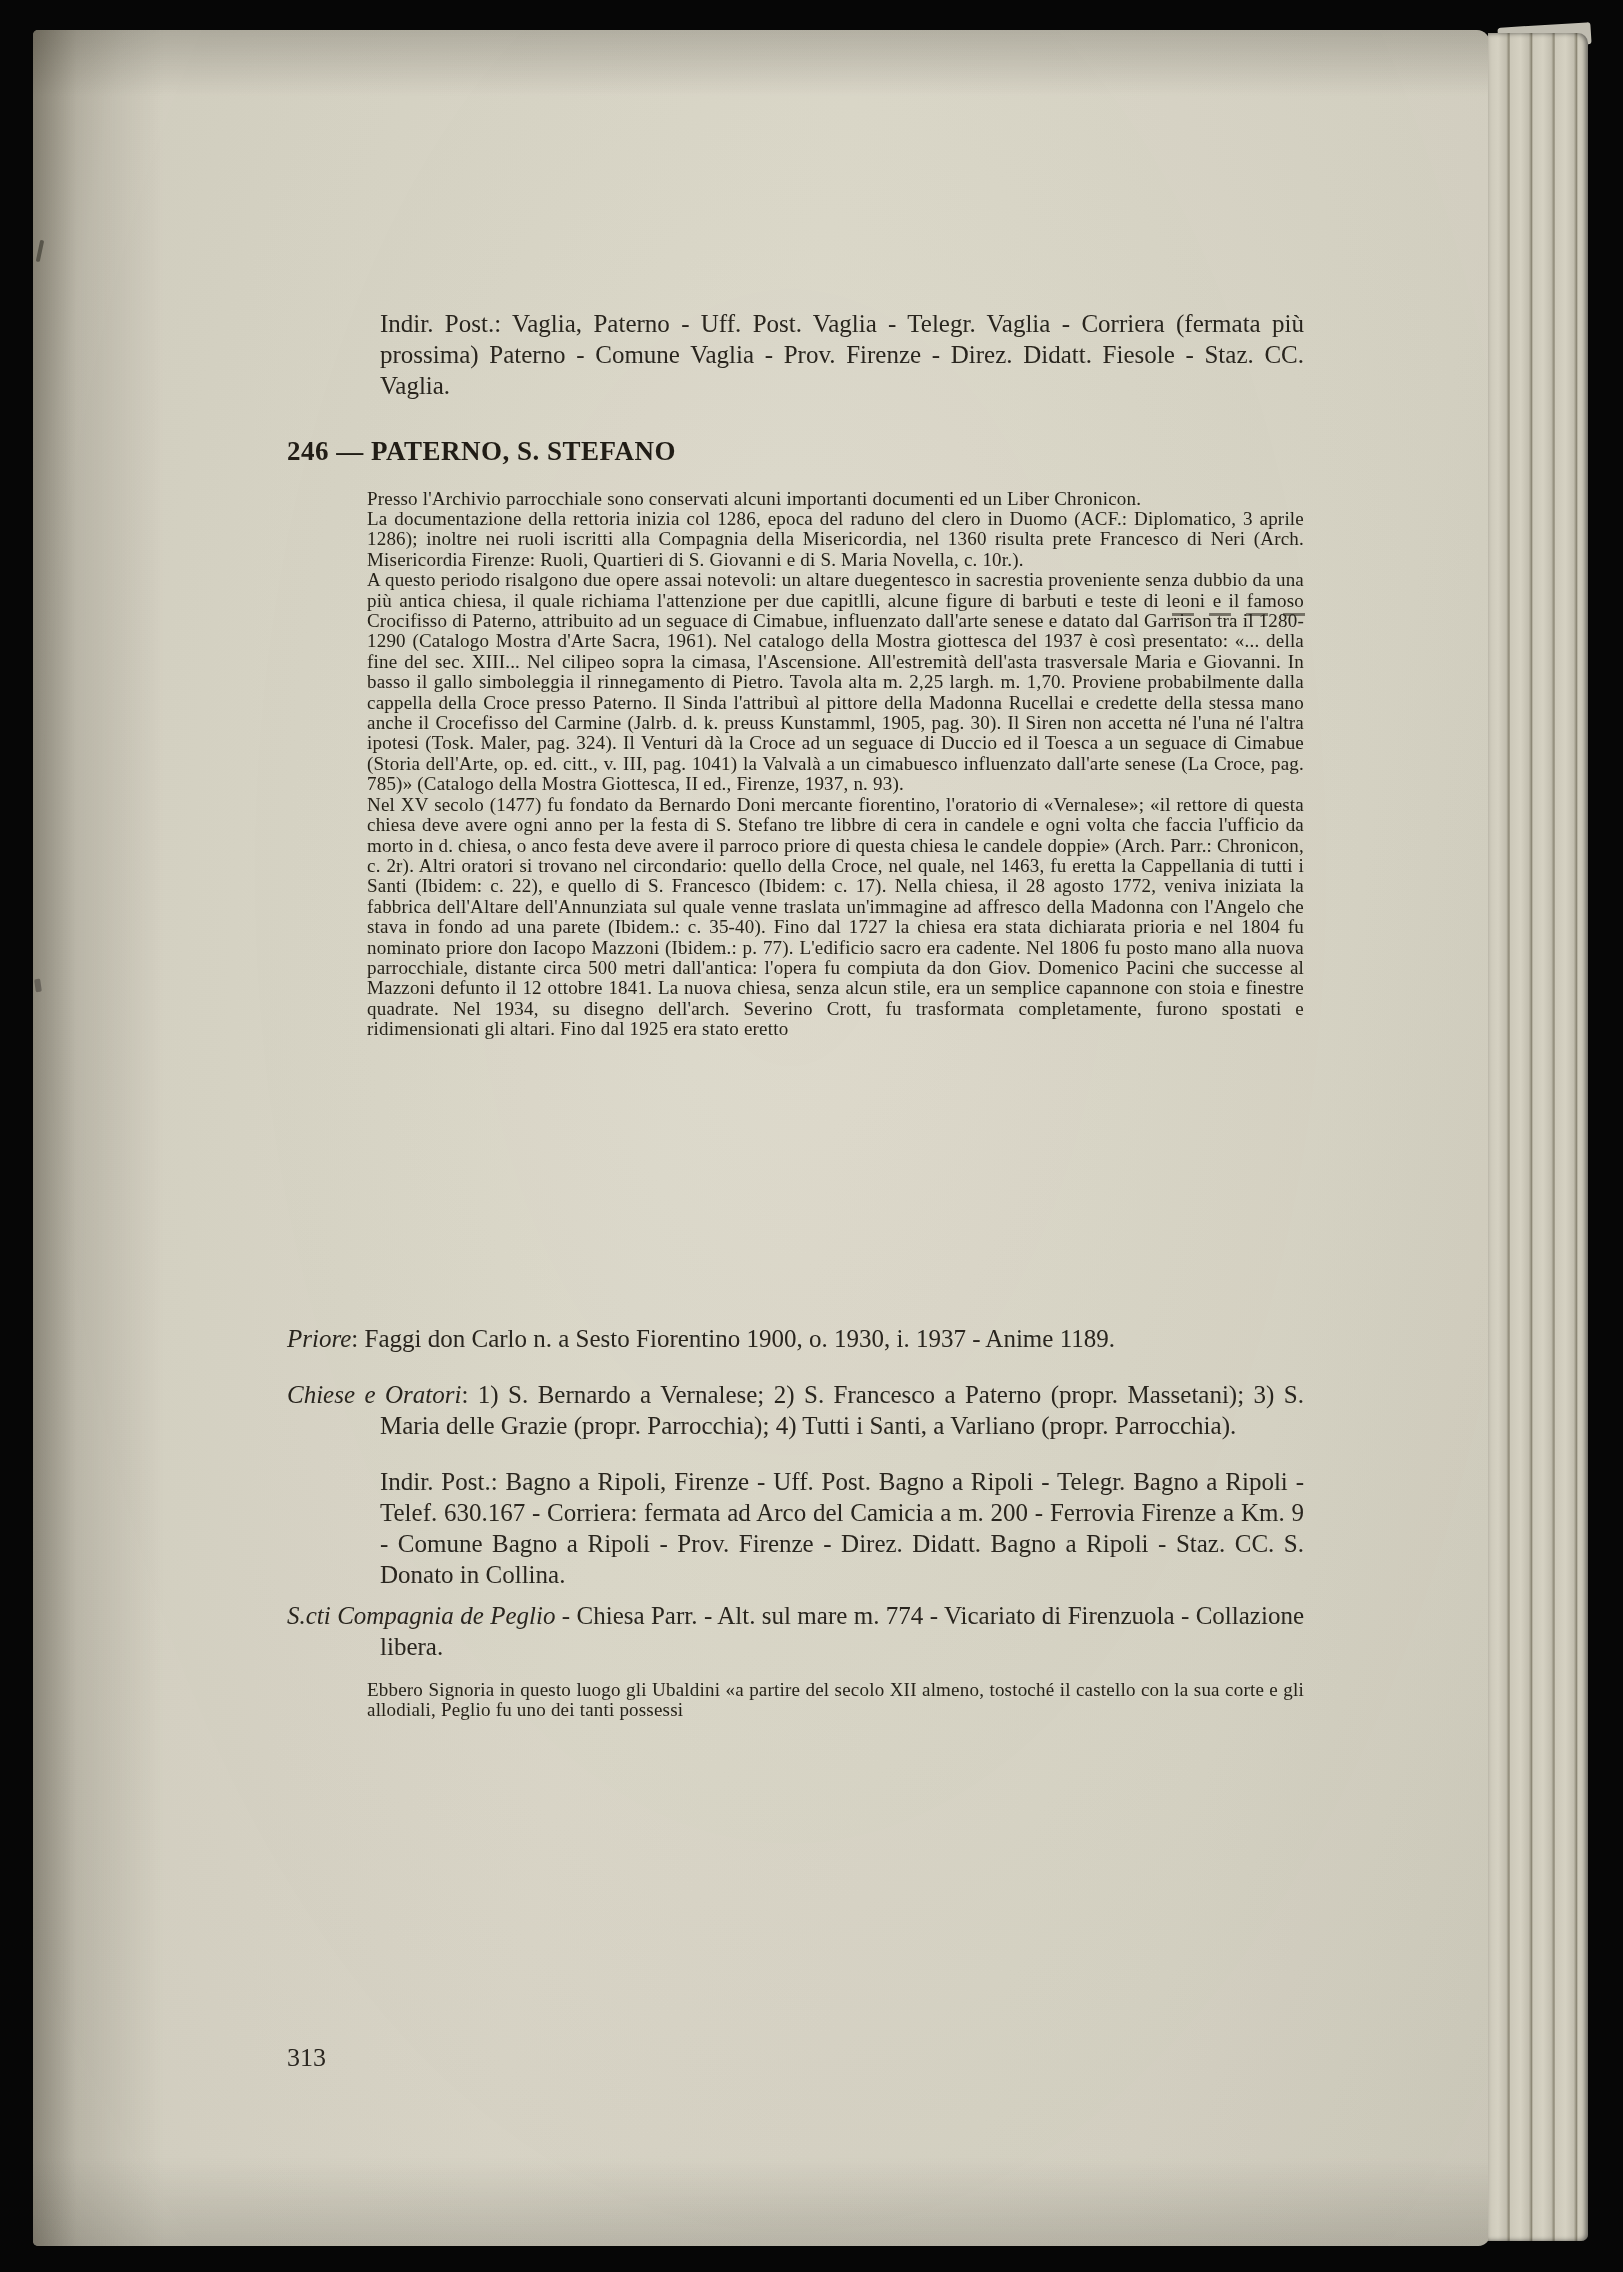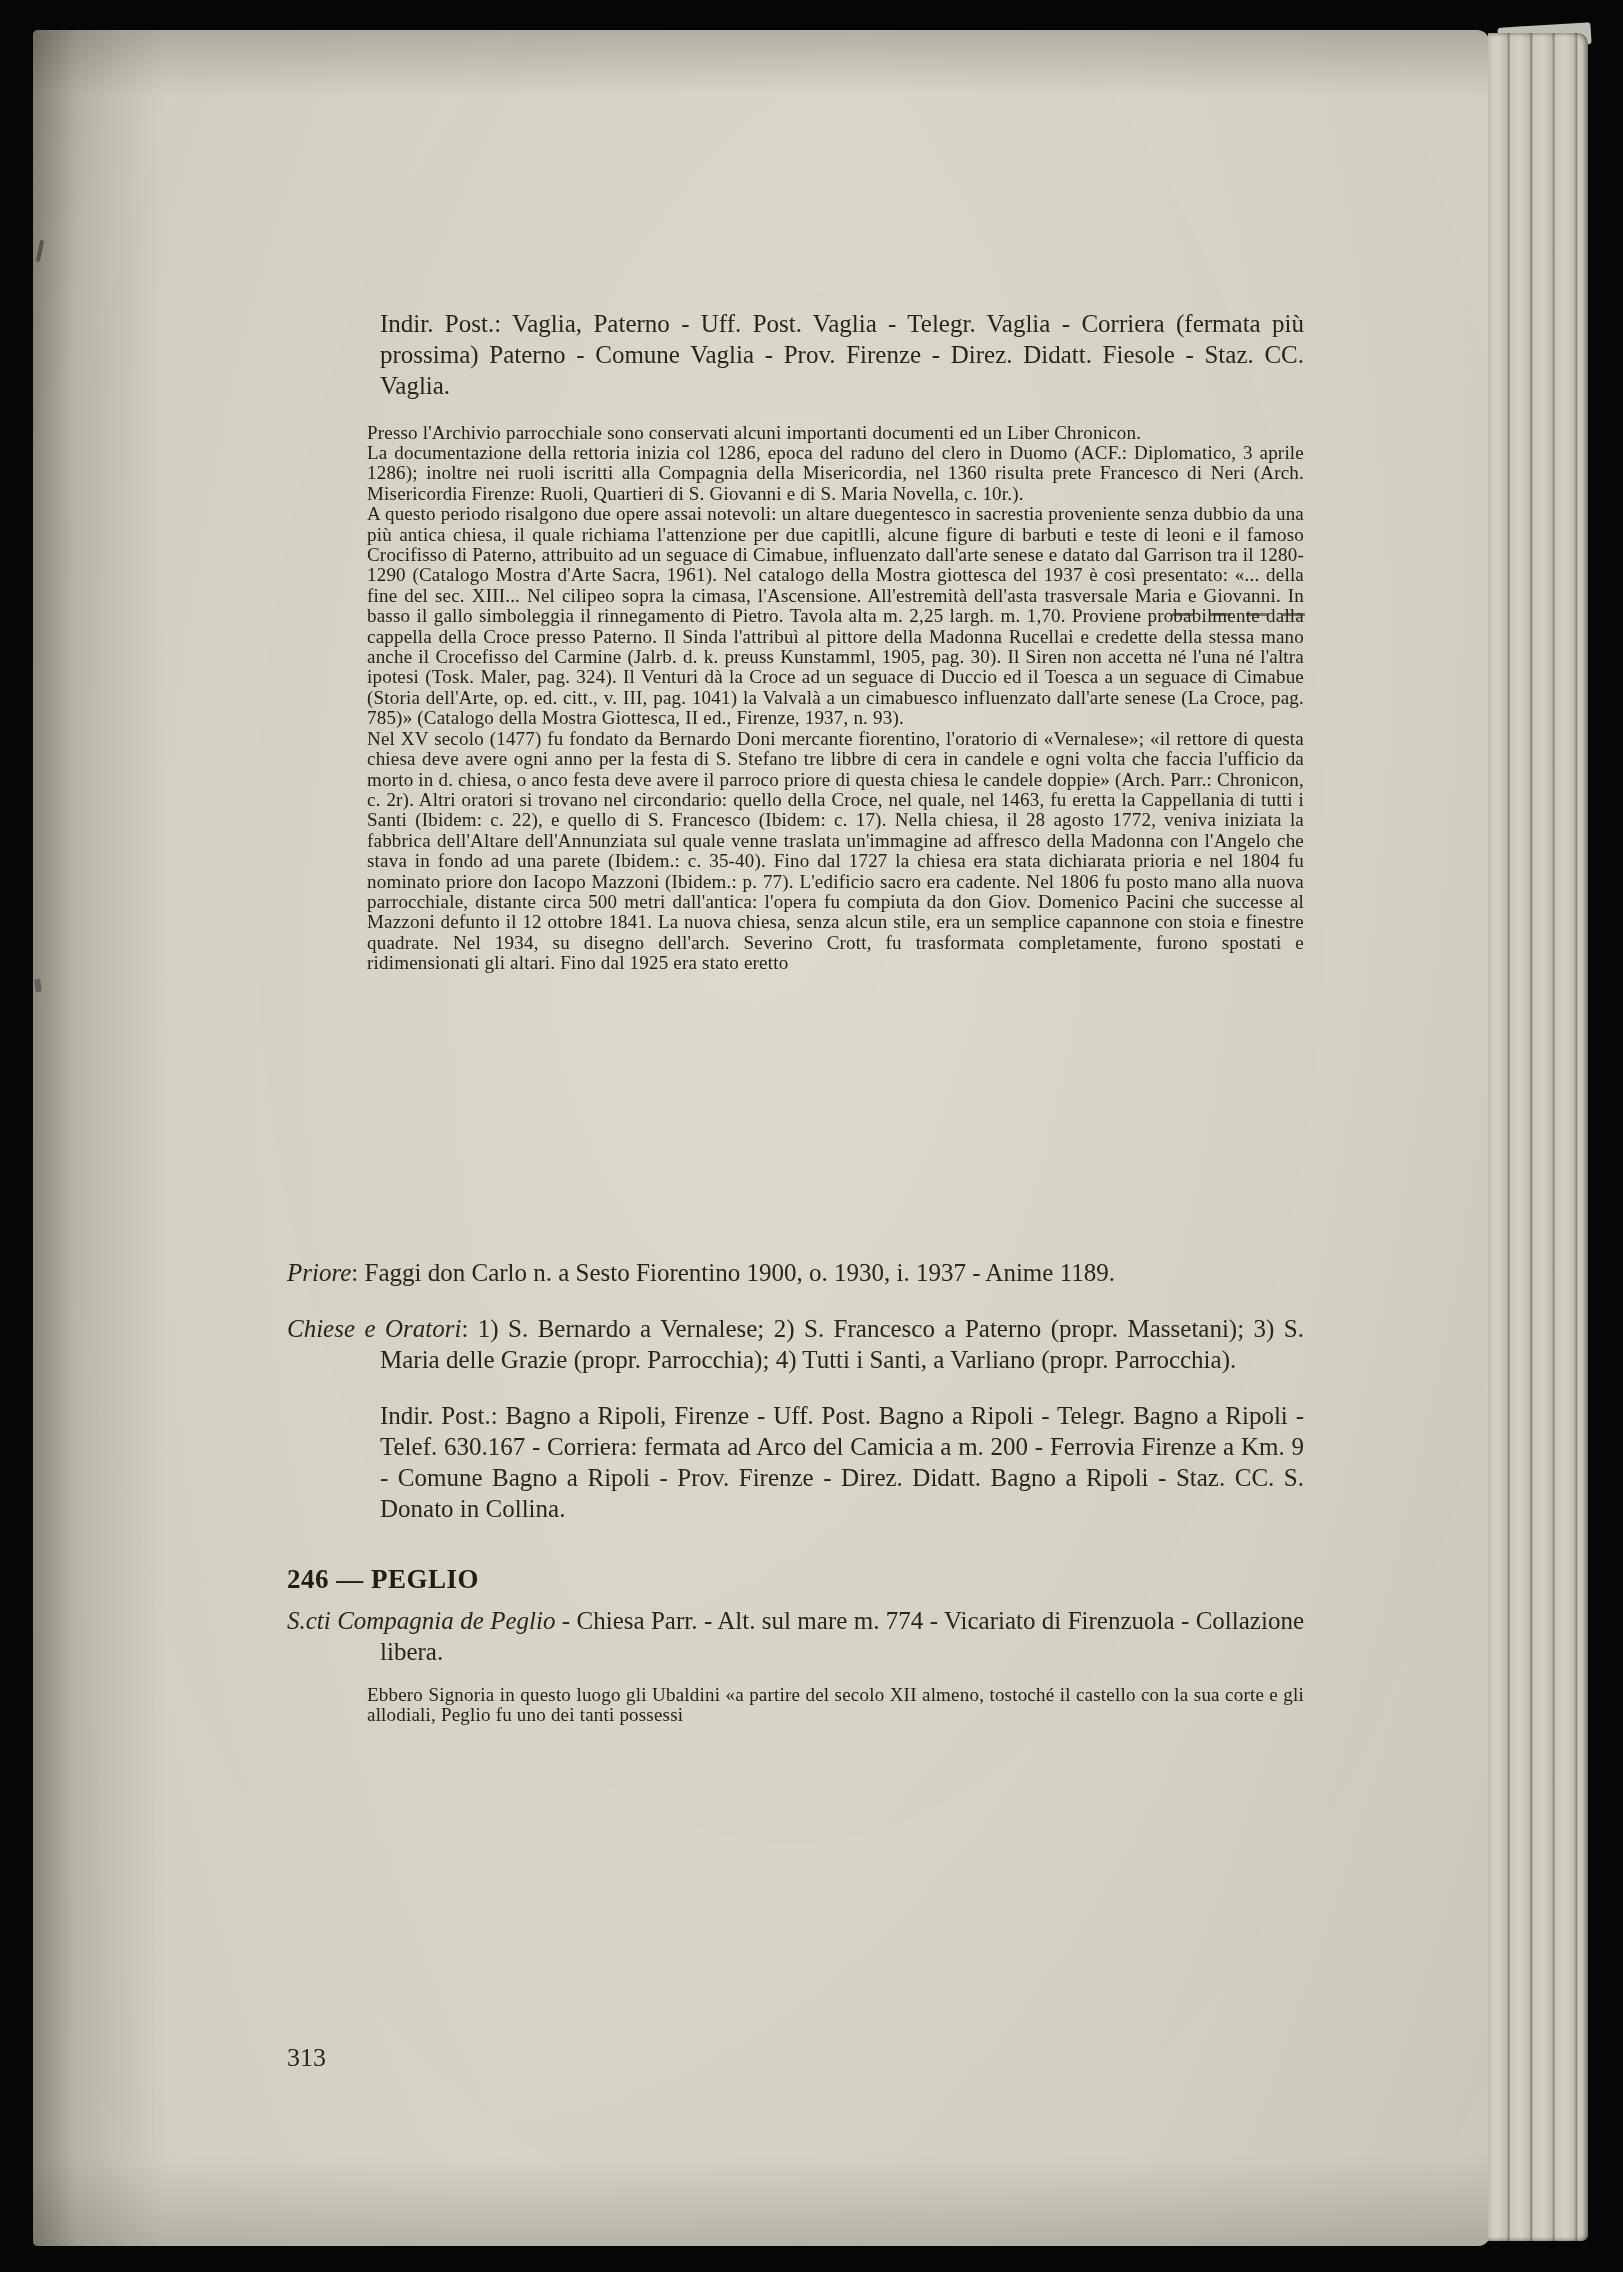--- a/index.html
+++ b/index.html
@@ -123,38 +123,38 @@
 
   <div class="speck-1"></div>
   <div class="speck-2"></div>
   <div class="pencil-mark"></div>
 
   <div class="content">
 
     <p class="indent-block">Indir. Post.: Vaglia, Paterno - Uff. Post. Vaglia - Telegr. Vaglia - Corriera (fermata più prossima) Paterno - Comune Vaglia - Prov. Firenze - Direz. Didatt. Fiesole - Staz. CC. Vaglia.</p>
 
     <section>
+      <h2 class="entry-heading mt42">246 — PATERNO, S. STEFANO</h2>
 
 
       <div class="smallprint notes-tall">
         <p>Presso l'Archivio parrocchiale sono conservati alcuni importanti documenti ed un Liber Chronicon.</p>
         <p>La documentazione della rettoria inizia col 1286, epoca del raduno del clero in Duomo (ACF.: Diplomatico, 3 aprile 1286); inoltre nei ruoli iscritti alla Compagnia della Misericordia, nel 1360 risulta prete Francesco di Neri (Arch. Misericordia Firenze: Ruoli, Quartieri di S. Giovanni e di S. Maria Novella, c. 10r.).</p>
         <p>A questo periodo risalgono due opere assai notevoli: un altare duegentesco in sacrestia proveniente senza dubbio da una più antica chiesa, il quale richiama l'attenzione per due capitlli, alcune figure di barbuti e teste di leoni e il famoso Crocifisso di Paterno, attribuito ad un seguace di Cimabue, influenzato dall'arte senese e datato dal Garrison tra il 1280-1290 (Catalogo Mostra d'Arte Sacra, 1961). Nel catalogo della Mostra giottesca del 1937 è così presentato: «... della fine del sec. XIII... Nel cilipeo sopra la cimasa, l'Ascensione. All'estremità dell'asta trasversale Maria e Giovanni. In basso il gallo simboleggia il rinnegamento di Pietro. Tavola alta m. 2,25 largh. m. 1,70. Proviene probabilmente dalla cappella della Croce presso Paterno. Il Sinda l'attribuì al pittore della Madonna Rucellai e credette della stessa mano anche il Crocefisso del Carmine (Jalrb. d. k. preuss Kunstamml, 1905, pag. 30). Il Siren non accetta né l'una né l'altra ipotesi (Tosk. Maler, pag. 324). Il Venturi dà la Croce ad un seguace di Duccio ed il Toesca a un seguace di Cimabue (Storia dell'Arte, op. ed. citt., v. III, pag. 1041) la Valvalà a un cimabuesco influenzato dall'arte senese (La Croce, pag. 785)» (Catalogo della Mostra Giottesca, II ed., Firenze, 1937, n. 93).</p>
         <p>Nel XV secolo (1477) fu fondato da Bernardo Doni mercante fiorentino, l'oratorio di «Vernalese»; «il rettore di questa chiesa deve avere ogni anno per la festa di S. Stefano tre libbre di cera in candele e ogni volta che faccia l'ufficio da morto in d. chiesa, o anco festa deve avere il parroco priore di questa chiesa le candele doppie» (Arch. Parr.: Chronicon, c. 2r). Altri oratori si trovano nel circondario: quello della Croce, nel quale, nel 1463, fu eretta la Cappellania di tutti i Santi (Ibidem: c. 22), e quello di S. Francesco (Ibidem: c. 17). Nella chiesa, il 28 agosto 1772, veniva iniziata la fabbrica dell'Altare dell'Annunziata sul quale venne traslata un'immagine ad affresco della Madonna con l'Angelo che stava in fondo ad una parete (Ibidem.: c. 35-40). Fino dal 1727 la chiesa era stata dichiarata prioria e nel 1804 fu nominato priore don Iacopo Mazzoni (Ibidem.: p. 77). L'edificio sacro era cadente. Nel 1806 fu posto mano alla nuova parrocchiale, distante circa 500 metri dall'antica: l'opera fu compiuta da don Giov. Domenico Pacini che successe al Mazzoni defunto il 12 ottobre 1841. La nuova chiesa, senza alcun stile, era un semplice capannone con stoia e finestre quadrate. Nel 1934, su disegno dell'arch. Severino Crott, fu trasformata completamente, furono spostati e ridimensionati gli altari. Fino dal 1925 era stato eretto</p>
       </div>
 
       <p class="hang mt24"><span class="it">Priore</span><span>: Faggi don Carlo n. a Sesto Fiorentino 1900, o. 1930, i. 1937 - Anime 1189.</span></p>
 
       <p class="hang mt30"><span class="it">Chiese e Oratori</span><span>: 1) S. Bernardo a Vernalese; 2) S. Francesco a Paterno (propr. Massetani); 3) S. Maria delle Grazie (propr. Parrocchia); 4) Tutti i Santi, a Varliano (propr. Parrocchia).</span></p>
 
       <p class="indent-block mt30">Indir. Post.: Bagno a Ripoli, Firenze - Uff. Post. Bagno a Ripoli - Telegr. Bagno a Ripoli - Telef. 630.167 - Corriera: fermata ad Arco del Camicia a m. 200 - Ferrovia Firenze a Km. 9 - Comune Bagno a Ripoli - Prov. Firenze - Direz. Didatt. Bagno a Ripoli - Staz. CC. S. Donato in Collina.</p>
     </section>
 
     <section>
-      <h2 class="entry-heading mt48">246 — PEGLIO</h2>
 
       <p class="subtitle hang"><span class="it">S.cti Compagnia de Peglio</span><span> - Chiesa Parr. - Alt. sul mare m. 774 - Vicariato di Firenzuola - Collazione libera.</span></p>
 
       <div class="smallprint mt22">
         <p>Ebbero Signoria in questo luogo gli Ubaldini «a partire del secolo XII almeno, tostoché il castello con la sua corte e gli allodiali, Peglio fu uno dei tanti possessi</p>
       </div>
     </section>
 
   </div>
 

